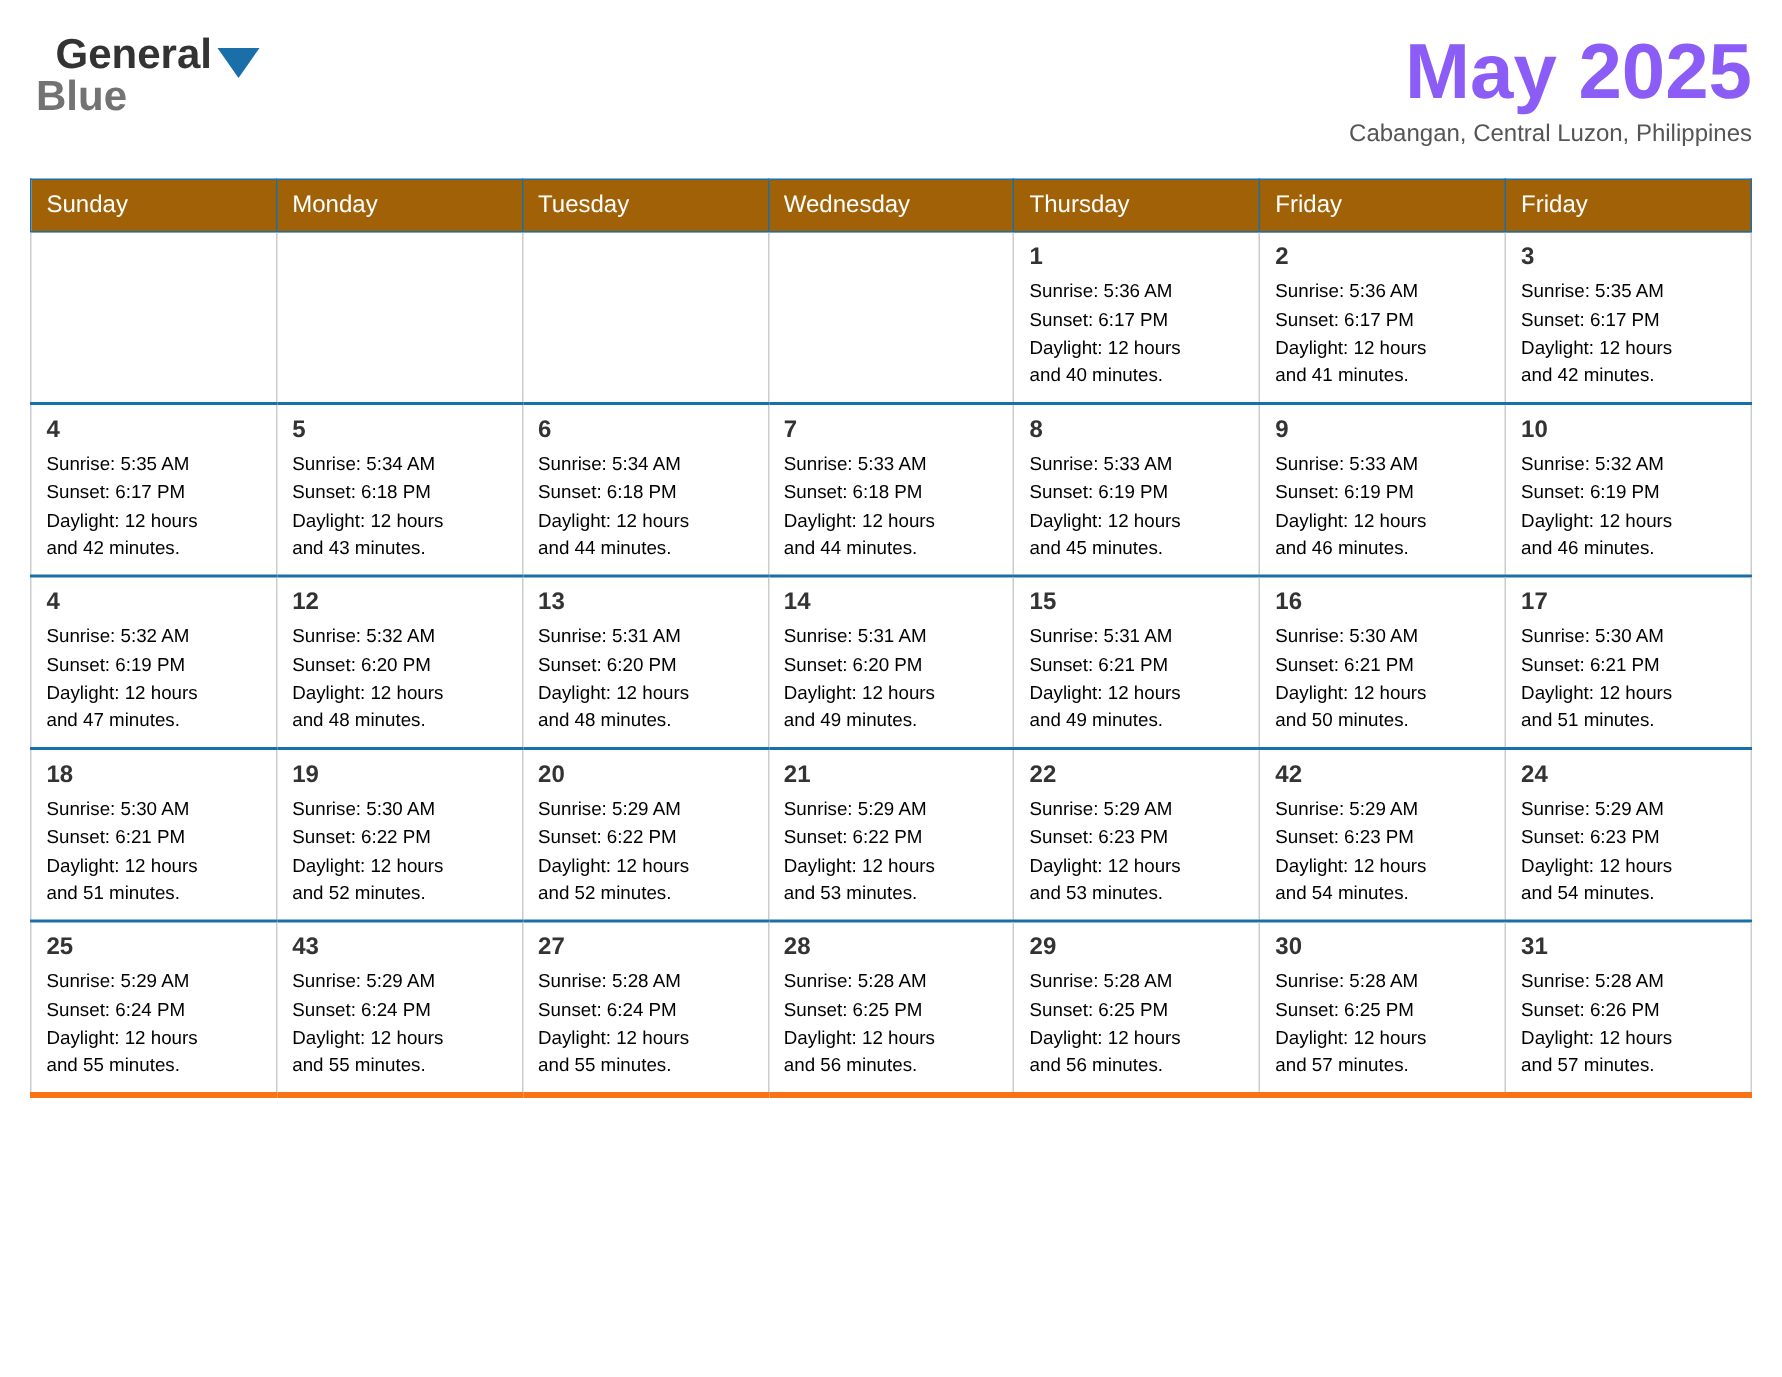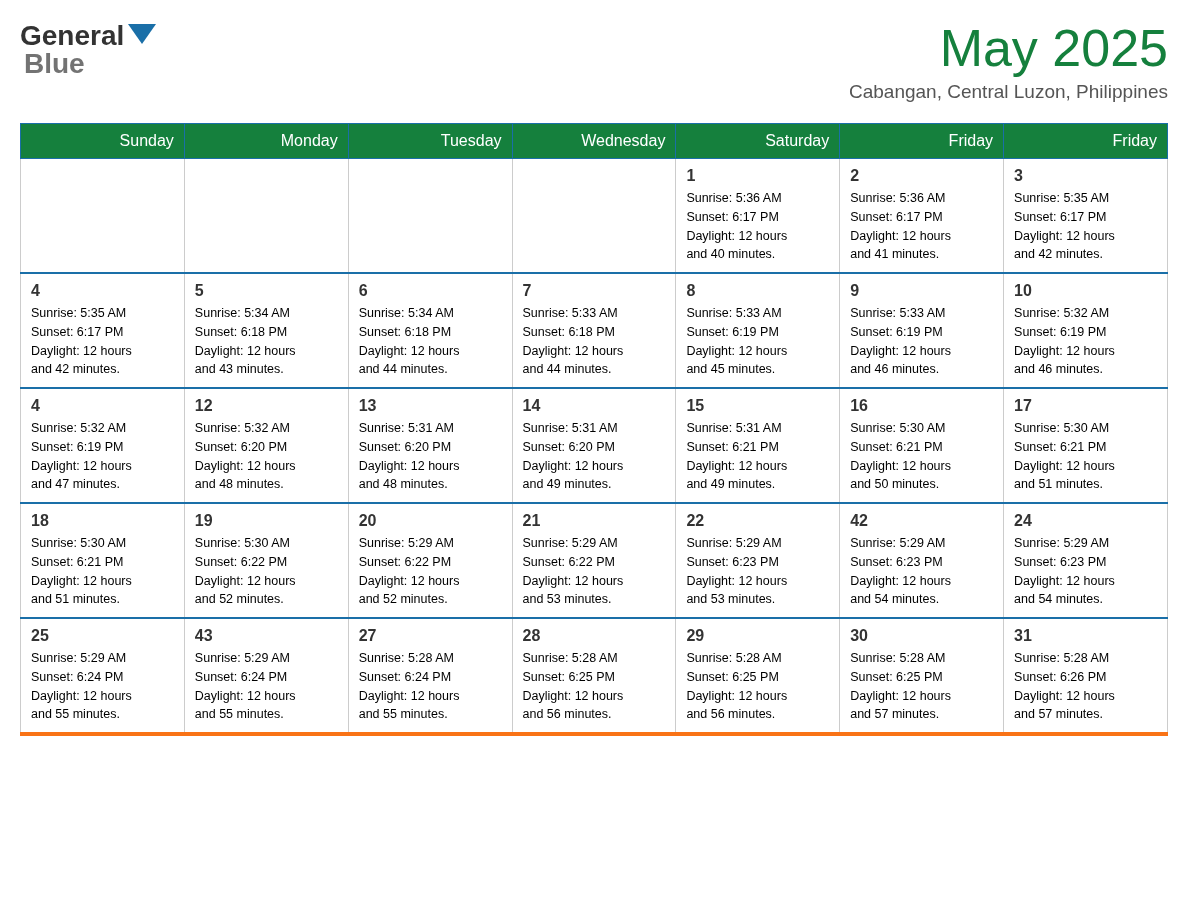--- a/index.html
+++ b/index.html
@@ -16,21 +16,22 @@
       align-items: flex-start;
       margin-bottom: 20px;
     }
     .logo {
       display: flex;
       flex-direction: column;
       align-items: flex-start;
     }
     .logo-top {
       display: flex;
-      align-items: flex-start;
+      align-items: flex-end;
+      margin-left: 17px;
     }
     .logo-general {
       font-size: 28px;
       font-weight: bold;
       color: #333;
     }
     .logo-triangle {
       width: 0;
       height: 0;
       border-left: 14px solid transparent;
@@ -44,39 +45,39 @@
       font-weight: bold;
       color: #737373;
       margin-top: -4px;
       padding-left: 4px;
     }
     .title-section {
       text-align: right;
     }
     .month-year {
       font-size: 52px;
-      font-weight: normal;
-      color: #15803d;
+      font-weight: bold;
+      color: #8b5cf6;
       line-height: 1.1;
     }
     .location {
-      font-size: 19px;
+      font-size: 16px;
       color: #555;
       margin-top: 4px;
     }
     .calendar {
       width: 100%;
       border-collapse: collapse;
       border: 1px solid #ccc;
     }
     .calendar th {
-      background-color: #15803d;
+      background-color: #a16207;
       color: #fff;
       padding: 8px 10px;
-      text-align: right;
+      text-align: left;
       font-size: 16px;
       font-weight: normal;
       border: 1px solid #1a6fa8;
     }
     .calendar td {
       vertical-align: top;
       padding: 8px 10px;
       border: 1px solid #ccc;
       width: 14.28%;
       min-height: 100px;
@@ -122,21 +123,21 @@
   </div>
 </div>
 
 <table class="calendar">
   <thead>
     <tr>
     <th>Sunday</th>
         <th>Monday</th>
         <th>Tuesday</th>
         <th>Wednesday</th>
-        <th>Saturday</th>
+        <th>Thursday</th>
         <th>Friday</th>
         <th>Friday</th>
       </tr>
   </thead>
   <tbody id="calendar-body">
   <tr>
         <td class="empty-cell"></td>
         <td class="empty-cell"></td>
         <td class="empty-cell"></td>
         <td class="empty-cell"></td>

